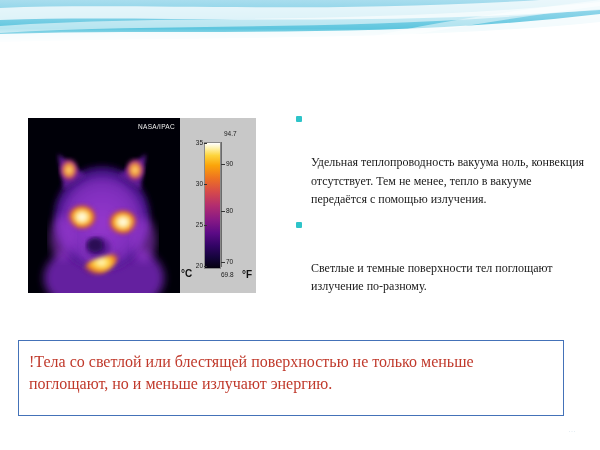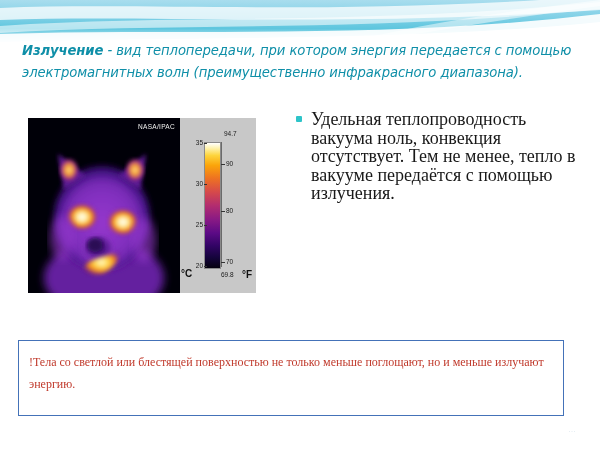--- a/index.html
+++ b/index.html
@@ -102,34 +102,34 @@
     position:absolute;left:296px;top:110px;width:292px;
   }
   .bullet-row{display:flex;align-items:flex-start;margin-bottom:7px;}
   .bullet-dot{
     flex:0 0 auto;width:6px;height:6px;background:#2ec4c9;
     margin:6px 9px 0 0;border-radius:1px;
   }
   .bullet-text{
     flex:1 1 auto;
     font-family:"Liberation Serif", serif;
-    font-size:18px;line-height:18.5px;color:#191919;
+    font-size:12px;line-height:18.5px;color:#191919;margin-top:43px;
   }
 
   
   #callout{
     position:absolute;left:18px;top:340px;width:546px;height:76px;
     border:1.6px solid #4472b8;
     background:#ffffff;
     box-sizing:border-box;
   }
   #callout-text{
     padding:10px 12px 0 10px;
     font-family:"Liberation Serif", serif;
-    font-size:12px;line-height:22px;color:#c0392b;
+    font-size:16px;line-height:22px;color:#c0392b;
   }
   #corner-mark{
     position:absolute;right:22px;bottom:16px;
     font-family:"Liberation Sans", sans-serif;
     font-size:8px;color:#d8e4ec;letter-spacing:2px;
   }
 </style>
 </head>
 <body>
 
@@ -139,23 +139,20 @@
     <div class="bg"></div>
     <svg width="600" height="46" viewBox="0 0 600 46">
       <path d="M0,8 C150,2 330,16 600,-4 L600,10 C330,28 150,14 0,20 Z" fill="#ffffff" opacity="0.75"></path>
       <path d="M0,26 C170,14 360,26 600,2 L600,9 C360,33 170,22 0,33 Z" fill="#ffffff" opacity="0.55"></path>
       <path d="M0,34 C180,28 380,40 600,14 L600,46 L0,46 Z" fill="#ffffff" opacity="0.92"></path>
       <path d="M330,46 C420,24 500,12 600,0 L600,6 C505,19 430,31 350,46 Z" fill="#ffffff" opacity="0.5"></path>
       <path d="M0,42 C200,36 400,42 600,22 L600,46 L0,46 Z" fill="#ffffff"></path>
     </svg>
   </div>
 
-  <div id="title-block">
-    <span class="lead">Излучение</span><span> - вид теплопередачи, при котором энергия передается с помощью электромагнитных волн (преимущественно инфракрасного диапазона).</span>
-  </div>
 
   <div id="figure">
 
     <div id="thermal-photo">
       <svg class="dog" viewBox="0 0 152 175" preserveAspectRatio="none">
         <defs>
           <radialGradient id="gHead" cx="50%" cy="55%" r="62%">
             <stop offset="0%" stop-color="#a23bd6"></stop>
             <stop offset="45%" stop-color="#7b2bbd"></stop>
             <stop offset="75%" stop-color="#4a168c"></stop>
@@ -247,20 +244,24 @@
       <div id="unit-f">°F</div>
     </div>
   </div>
 
 
   <div id="bullets">
     <div class="bullet-row">
       <span class="bullet-dot"></span>
       <span class="bullet-text">Удельная теплопроводность вакуума ноль, конвекция отсутствует. Тем не менее, тепло в вакууме передаётся с помощью излучения.</span>
     </div>
+    <div class="bullet-row">
+      <span class="bullet-dot"></span>
+      <span class="bullet-text">Светлые и темные поверхности тел поглощают излучение по-разному.</span>
+    </div>
   </div>
 
   <div id="callout">
     <div id="callout-text">!Тела со светлой или блестящей поверхностью не только меньше поглощают, но и меньше излучают энергию.</div>
   </div>
 
   <div id="corner-mark">…</div>
 
 </div>
 

